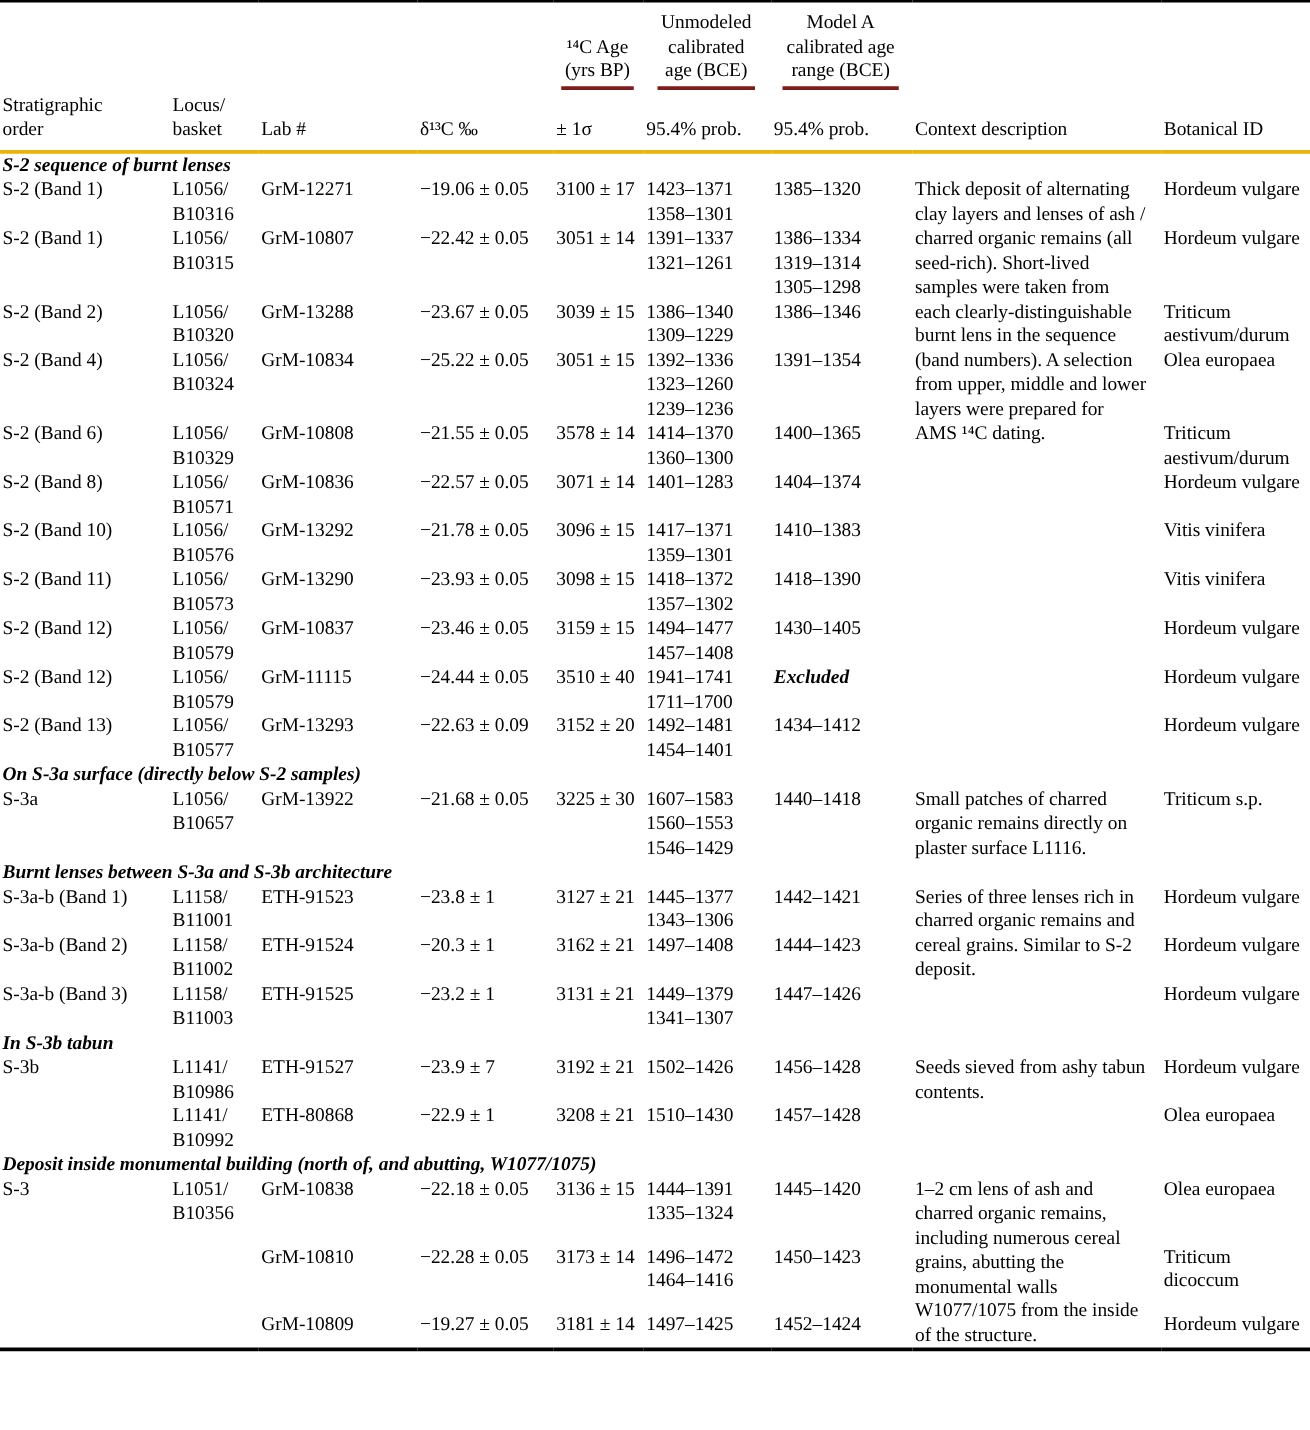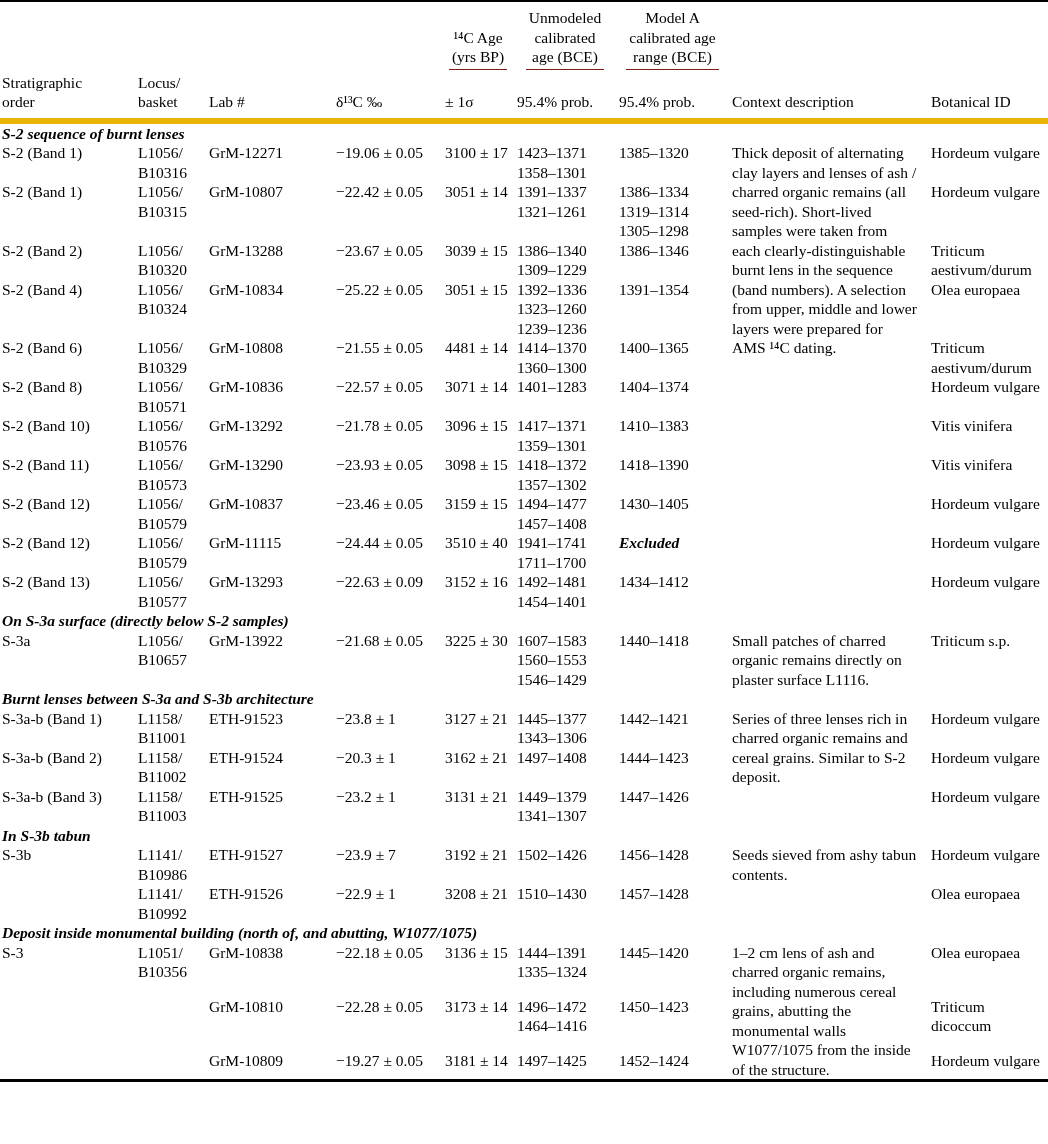--- a/index.html
+++ b/index.html
@@ -20,25 +20,25 @@
     line-height: 19.5px;
     white-space: pre-line;
     padding: 0 4px 0 2px;
     overflow: hidden;
   }
   thead th { vertical-align: bottom; }
   tr.group-header-row th { padding-top: 6px; text-align: center; }
   tr.group-header-row th .grp {
     display: inline-block;
     text-align: center;
-    border-bottom: 1px solid #7f1d1d;
+    border-bottom: 3px solid #7f1d1d;
     padding: 0 3px 2px 3px;
   }
   tr.column-header-row th {
-    border-bottom: 6px solid #eab308;
+    border-bottom: 3px solid #eab308;
     padding-top: 3px;
     padding-bottom: 6px;
   }
   tr.section-row td { font-weight: bold; font-style: italic; }
   td.context { padding-right: 10px; }
   td.em { font-style: italic; font-weight: bold; }
 </style>
 </head>
 <body>
 
@@ -141,21 +141,21 @@
 1239–1236</td>
           <td>1391–1354</td>
           <td>Olea europaea</td>
         </tr>
         <tr>
           <td>S-2 (Band 6)</td>
           <td>L1056/
 B10329</td>
           <td>GrM-10808</td>
           <td>−21.55 ± 0.05</td>
-          <td>4481 ± 14</td>
+          <td>3578 ± 14</td>
           <td>1414–1370
 1360–1300</td>
           <td>1400–1365</td>
           <td>Triticum aestivum/durum</td>
         </tr>
         <tr>
           <td>S-2 (Band 8)</td>
           <td>L1056/
 B10571</td>
           <td>GrM-10836</td>
@@ -212,21 +212,21 @@
 1711–1700</td>
           <td class="em">Excluded</td>
           <td>Hordeum vulgare</td>
         </tr>
         <tr>
           <td>S-2 (Band 13)</td>
           <td>L1056/
 B10577</td>
           <td>GrM-13293</td>
           <td>−22.63 ± 0.09</td>
-          <td>3152 ± 16</td>
+          <td>3152 ± 20</td>
           <td>1492–1481
 1454–1401</td>
           <td>1434–1412</td>
           <td>Hordeum vulgare</td>
         </tr>
         <tr class="section-row">
           <td colspan="9">On S-3a surface (directly below S-2 samples)</td>
         </tr>
         <tr>
           <td>S-3a</td>
@@ -293,21 +293,21 @@
           <td>3192 ± 21</td>
           <td>1502–1426</td>
           <td>1456–1428</td>
           <td rowspan="2" class="context">Seeds sieved from ashy tabun contents.</td>
           <td>Hordeum vulgare</td>
         </tr>
         <tr>
           <td></td>
           <td>L1141/
 B10992</td>
-          <td>ETH-91526</td>
+          <td>ETH-80868</td>
           <td>−22.9 ± 1</td>
           <td>3208 ± 21</td>
           <td>1510–1430</td>
           <td>1457–1428</td>
           <td>Olea europaea</td>
         </tr>
         <tr class="section-row">
           <td colspan="9">Deposit inside monumental building (north of, and abutting, W1077/1075)</td>
         </tr>
         <tr>

